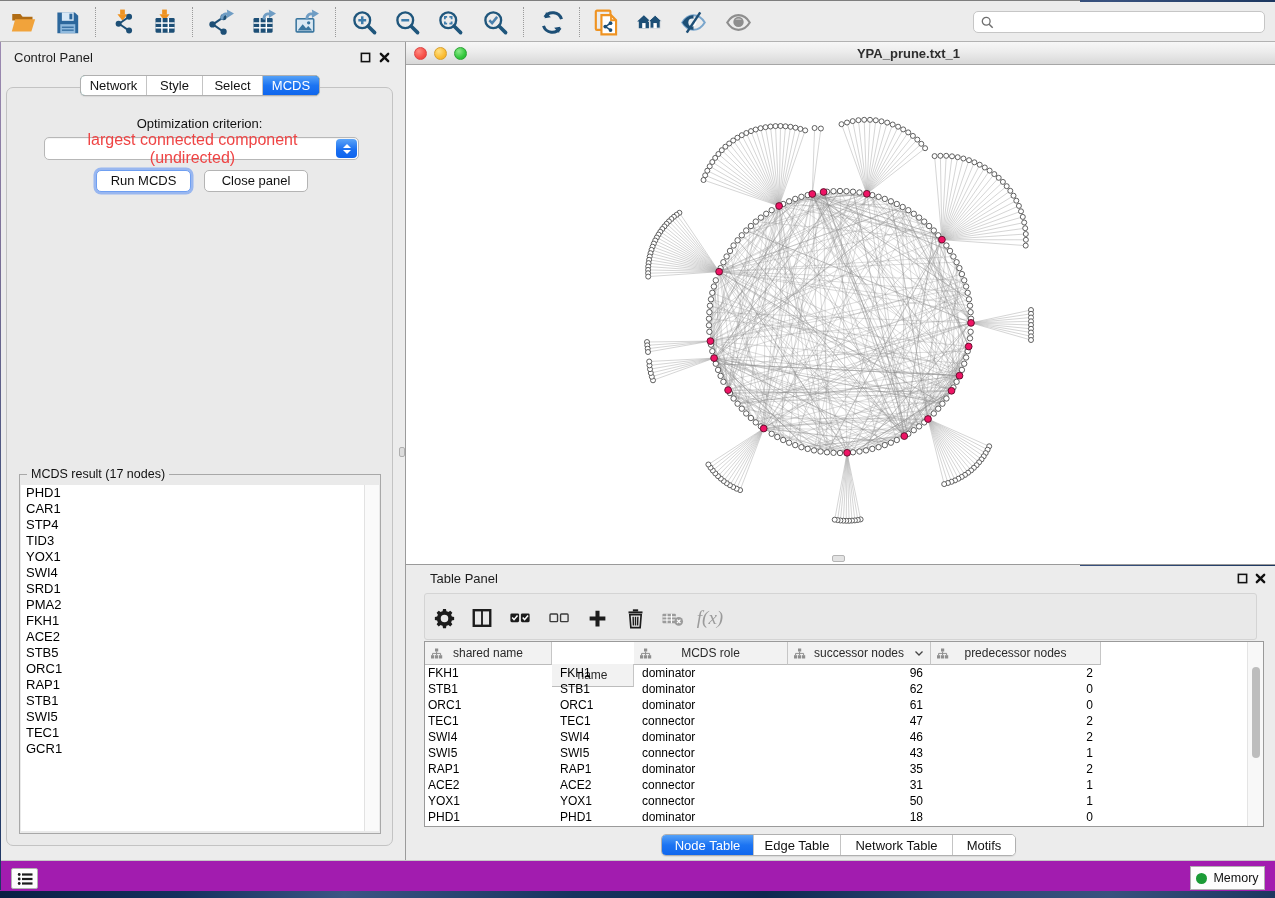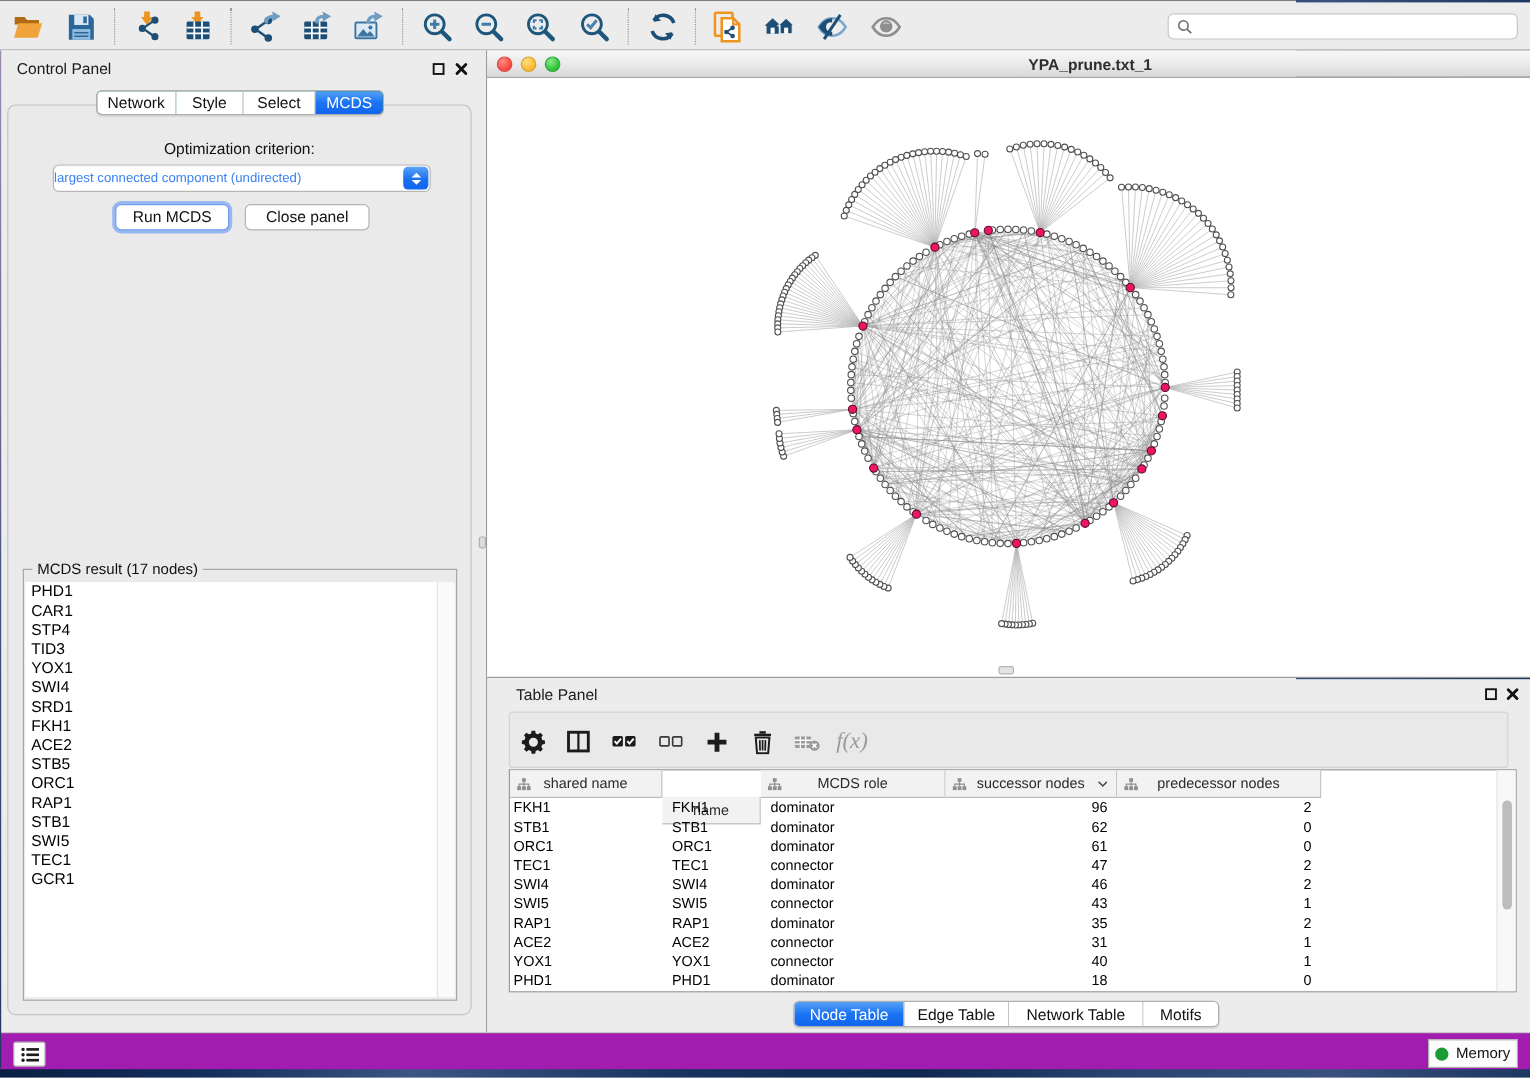--- a/index.html
+++ b/index.html
@@ -49,21 +49,21 @@
   .cp-tab { height:100%; display:flex; align-items:center; justify-content:center;
     font-size:13px; color:#111; border-right:1px solid #c4c4c4; background:#fff; }
   .cp-tab:last-child { border-right:none; }
   .cp-tab.sel { background:linear-gradient(180deg,#55a1f7 0%,#1c74f2 50%,#0f66ee 100%);
     color:#fff; }
   .opt-label { position:absolute; left:0; top:28px; width:100%; text-align:center;
     font-size:13px; color:#111; }
   .combo { position:absolute; left:37px; top:49px; width:315px; height:23px;
     background:#fff; border:1px solid #b7b7b7; border-radius:5px;
     display:flex; align-items:center; box-shadow:inset 0 1px 1px rgba(0,0,0,0.05); }
-  .combo-text { flex:1; font-size:11px; color:#3b82f6; padding-right:18px; }
+  .combo-text { flex:1; text-align:center; font-size:16px; color:#ef4444; padding-right:18px; }
   .combo-btn { position:absolute; right:1px; top:1px; width:21px; height:19px;
     border-radius:4px; background:linear-gradient(180deg,#5ba4f8 0%,#1b70f1 55%,#0e64ee 100%);
     display:flex; flex-direction:column; align-items:center; justify-content:center; gap:2px; }
   .combo-btn .up { width:0;height:0;border-left:4px solid transparent;border-right:4px solid transparent;border-bottom:4px solid #fff; }
   .combo-btn .dn { width:0;height:0;border-left:4px solid transparent;border-right:4px solid transparent;border-top:4px solid #fff; }
   .btnrow { position:absolute; left:0; top:82px; width:100%; height:22px; }
   .aqua-btn { position:absolute; height:22px; background:#fff; border:1px solid #b4b4b4;
     border-radius:5px; font-size:13px; color:#111; text-align:center; line-height:20px;
     font-family:"Liberation Sans",sans-serif; }
   .run-btn { left:89px; width:95px; border:1px solid #6f9ff1;
@@ -463,20 +463,21 @@
       <div class="mcds-box">
         <div class="mcds-legend">MCDS result (17 nodes)</div>
         <div class="mcds-list">
             <div class="mcds-item">PHD1</div>
             <div class="mcds-item">CAR1</div>
             <div class="mcds-item">STP4</div>
             <div class="mcds-item">TID3</div>
             <div class="mcds-item">YOX1</div>
             <div class="mcds-item">SWI4</div>
             <div class="mcds-item">SRD1</div>
+            <div class="mcds-item">PMA2</div>
             <div class="mcds-item">FKH1</div>
             <div class="mcds-item">ACE2</div>
             <div class="mcds-item">STB5</div>
             <div class="mcds-item">ORC1</div>
             <div class="mcds-item">RAP1</div>
             <div class="mcds-item">STB1</div>
             <div class="mcds-item">SWI5</div>
             <div class="mcds-item">TEC1</div>
             <div class="mcds-item">GCR1</div>
           </div>
@@ -1467,21 +1468,21 @@
             <div class="gt-cell" style="width: 127px; padding-left: 3px;">ACE2</div>
             <div class="gt-cell" style="width: 82px; padding-left: 8px;">ACE2</div>
             <div class="gt-cell" style="width: 154px; padding-left: 8px;">connector</div>
             <div class="gt-cell num" style="width: 143px; padding-left: 0px;">31</div>
             <div class="gt-cell num" style="width: 170px; padding-left: 0px;">1</div>
           </div>
           <div class="gt-row">
             <div class="gt-cell" style="width: 127px; padding-left: 3px;">YOX1</div>
             <div class="gt-cell" style="width: 82px; padding-left: 8px;">YOX1</div>
             <div class="gt-cell" style="width: 154px; padding-left: 8px;">connector</div>
-            <div class="gt-cell num" style="width: 143px; padding-left: 0px;">40</div>
+            <div class="gt-cell num" style="width: 143px; padding-left: 0px;">50</div>
             <div class="gt-cell num" style="width: 170px; padding-left: 0px;">1</div>
           </div>
           <div class="gt-row">
             <div class="gt-cell" style="width: 127px; padding-left: 3px;">PHD1</div>
             <div class="gt-cell" style="width: 82px; padding-left: 8px;">PHD1</div>
             <div class="gt-cell" style="width: 154px; padding-left: 8px;">dominator</div>
             <div class="gt-cell num" style="width: 143px; padding-left: 0px;">18</div>
             <div class="gt-cell num" style="width: 170px; padding-left: 0px;">0</div>
           </div>
         </div>

